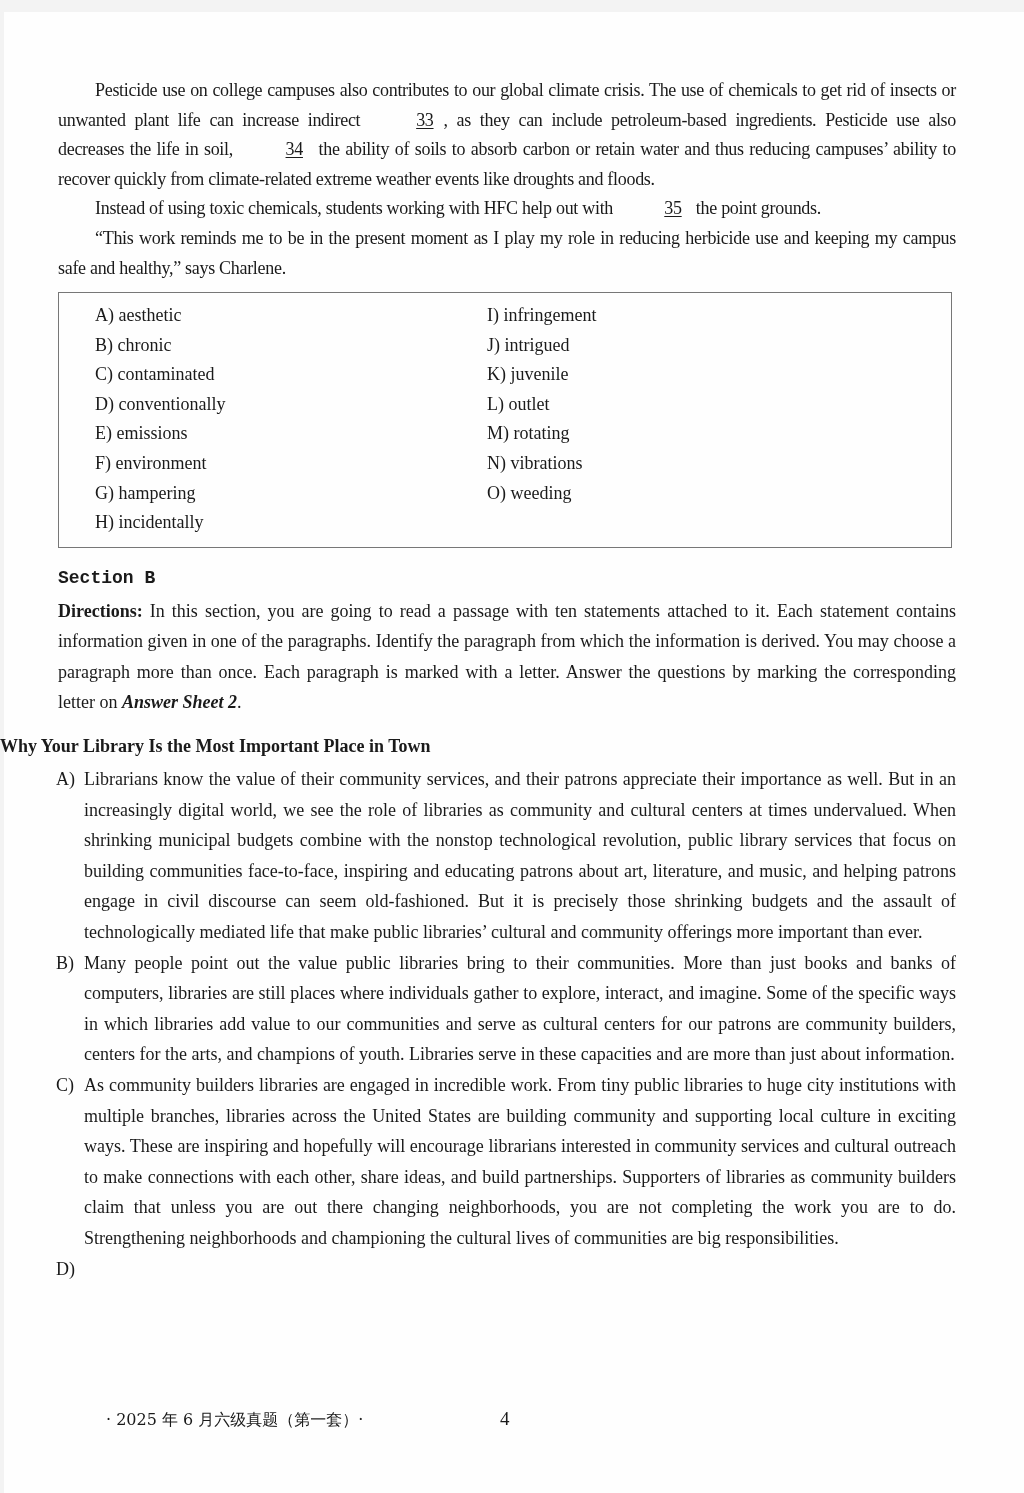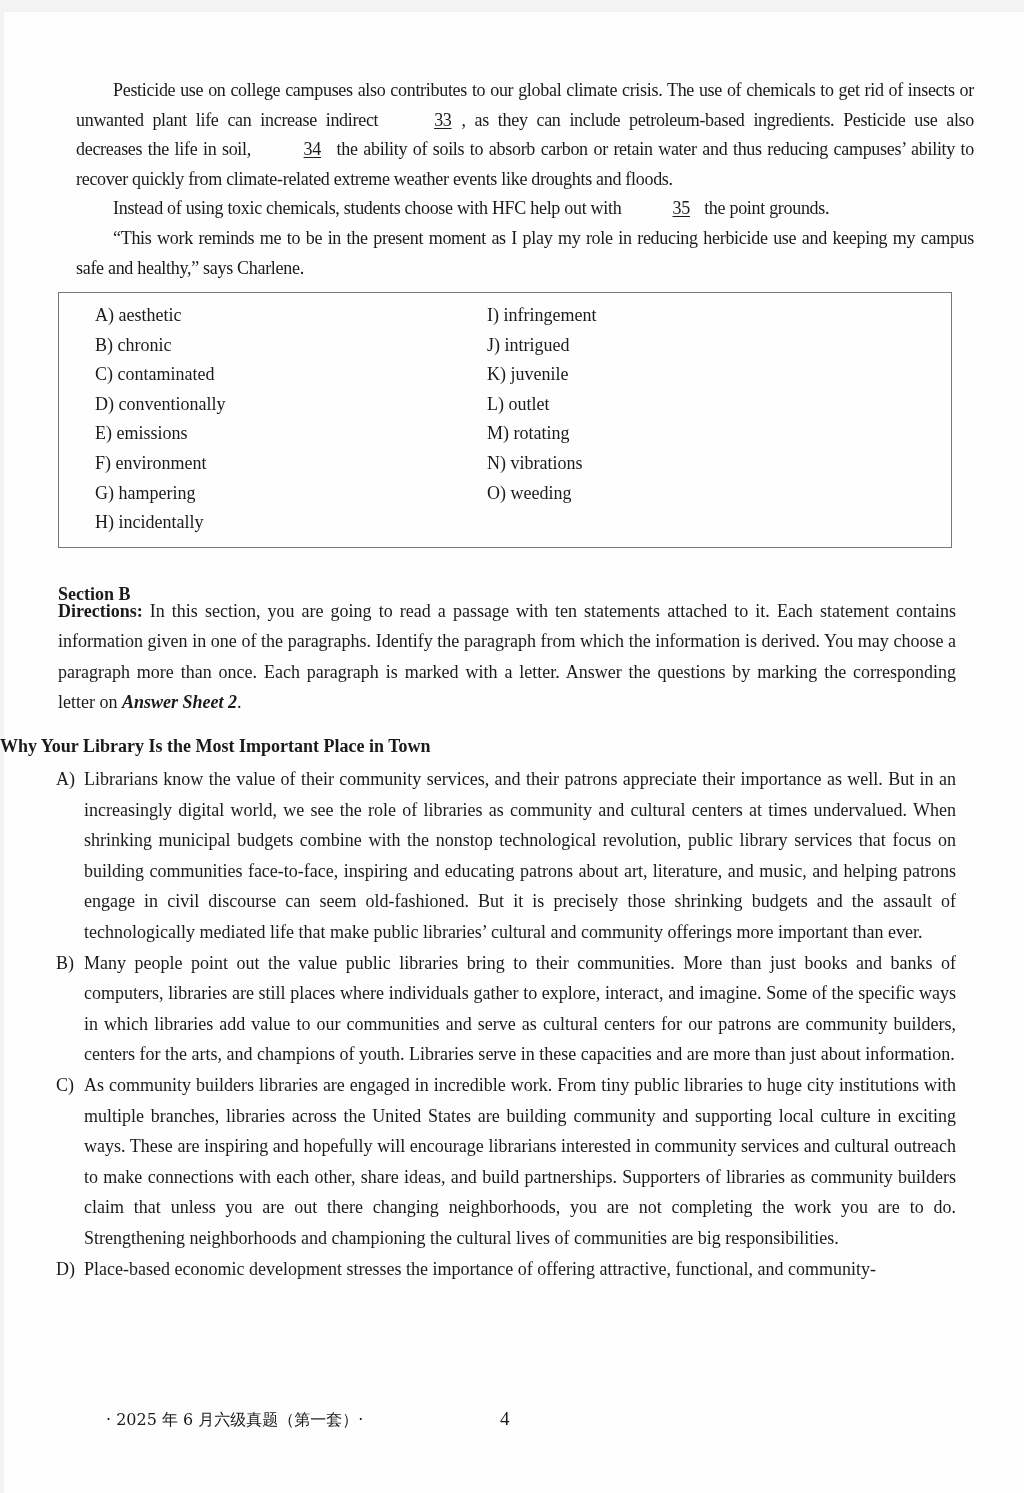--- a/index.html
+++ b/index.html
@@ -37,21 +37,21 @@
   .opts {
     position: absolute; left: 58px; top: 292px;
     width: 892px; height: 254px;
     border: 1px solid #777;
     font-size: 18px;
   }
   .col { position: absolute; top: 8px; }
   .col.left { left: 36px; }
   .col.right { left: 428px; }
   .opt { height: 29.6px; line-height: 29.6px; }
-  .secb { position: absolute; left: 58px; top: 584px; font-weight: bold; font-size: 18px; }
+  .secb { position: absolute; left: 58px; top: 568px; font-weight: bold; font-size: 18px; font-family: Liberation Mono, monospace; }
   .dirs {
     position: absolute; left: 58px; top: 596px; width: 898px;
     font-size: 18px; line-height: 30.3px; text-align: justify;
   }
   .dirs .lab { font-weight: bold; }
   .dirs .it { }
   .dirs .bi { font-weight: bold; font-style: italic; }
   .title {
     position: absolute; left: 0; width: 1020px; top: 736px;
     text-align: left; font-weight: bold; font-size: 18px;
@@ -69,23 +69,23 @@
     font-family: "DejaVu Serif", serif;
     margin-left: 48px;
   }
   .footer-num { position: absolute; left: 500px; top: 1408px; font-size: 19px; }
 </style>
 </head>
 <body>
 
 <div class="page"></div>
 
-<div class="content" style="top:76px;margin-left:18px;">
+<div class="content" style="top:76px;">
   <p class="para"><span>Pesticide use on college campuses also contributes to our global climate crisis. The use of chemicals to get rid of insects or unwanted plant life can increase indirect </span><span class="blank">33</span><span>, as they can include petroleum-based ingredients. Pesticide use also decreases the life in soil, </span><span class="blank">34</span><span> the ability of soils to absorb carbon or retain water and thus reducing campuses’ ability to recover quickly from climate-related extreme weather events like droughts and floods.</span></p>
-  <p class="para"><span>Instead of using toxic chemicals, students choose with HFC help out with </span><span class="blank">35</span><span> the point grounds.</span></p>
+  <p class="para"><span>Instead of using toxic chemicals, students working with HFC help out with </span><span class="blank">35</span><span> the point grounds.</span></p>
   <p class="para">“This work reminds me to be in the present moment as I play my role in reducing herbicide use and keeping my campus safe and healthy,” says Charlene.</p>
 </div>
 
 <div class="opts">
   <div class="col right">
     <div class="opt">I) infringement</div>
     <div class="opt">J) intrigued</div>
     <div class="opt">K) juvenile</div>
     <div class="opt">L) outlet</div>
     <div class="opt">M) rotating</div>
@@ -118,18 +118,17 @@
   <div class="pitem">
     <span class="ltr">B)</span>
     <span>Many people point out the value public libraries bring to their communities. More than just books and banks of computers, libraries are still places where individuals gather to explore, interact, and imagine. Some of the specific ways in which libraries add value to our communities and serve as cultural centers for our patrons are community builders, centers for the arts, and champions of youth. Libraries serve in these capacities and are more than just about information.</span>
   </div>
   <div class="pitem">
     <span class="ltr">C)</span>
     <span>As community builders libraries are engaged in incredible work. From tiny public libraries to huge city institutions with multiple branches, libraries across the United States are building community and supporting local culture in exciting ways. These are inspiring and hopefully will encourage librarians interested in community services and cultural outreach to make connections with each other, share ideas, and build partnerships. Supporters of libraries as community builders claim that unless you are out there changing neighborhoods, you are not completing the work you are to do. Strengthening neighborhoods and championing the cultural lives of communities are big responsibilities.</span>
   </div>
   <div class="pitem">
     <span class="ltr">D)</span>
-    <span>Place-based economic development stresses the importance of offering attractive, functional, and community-</span>
   </div>
 </div>
 
 <div class="footer-left">· 2025 年 6 月六级真题（第一套）·</div>
 <div class="footer-num">4</div>
 
 </body></html>

